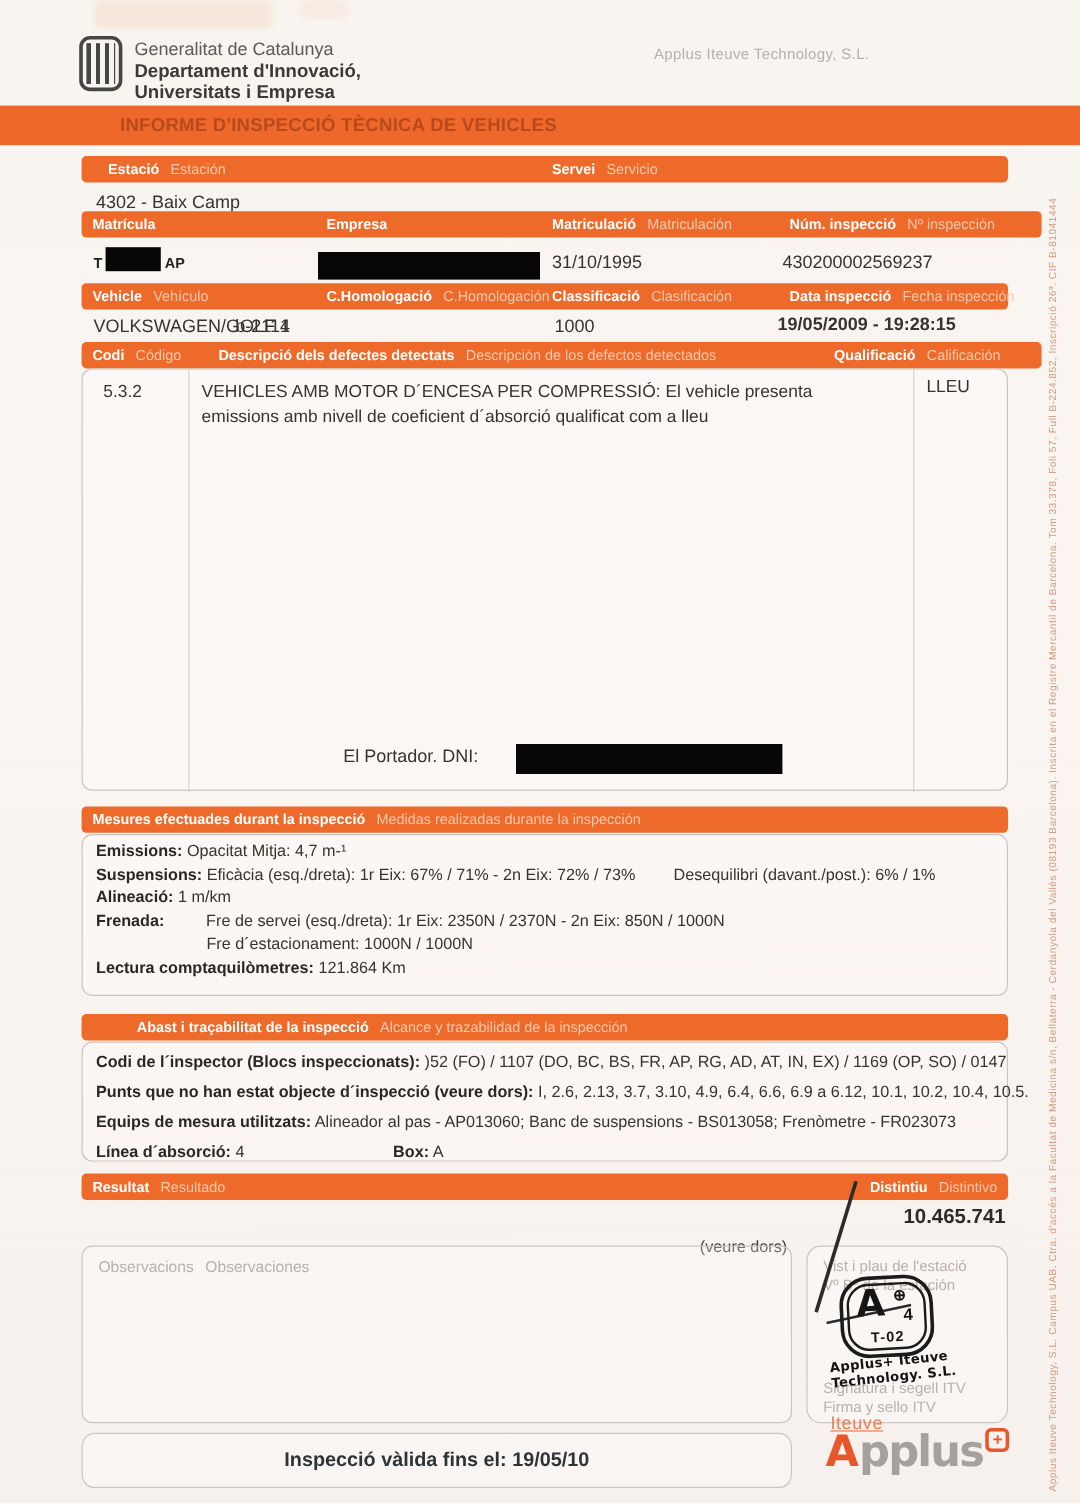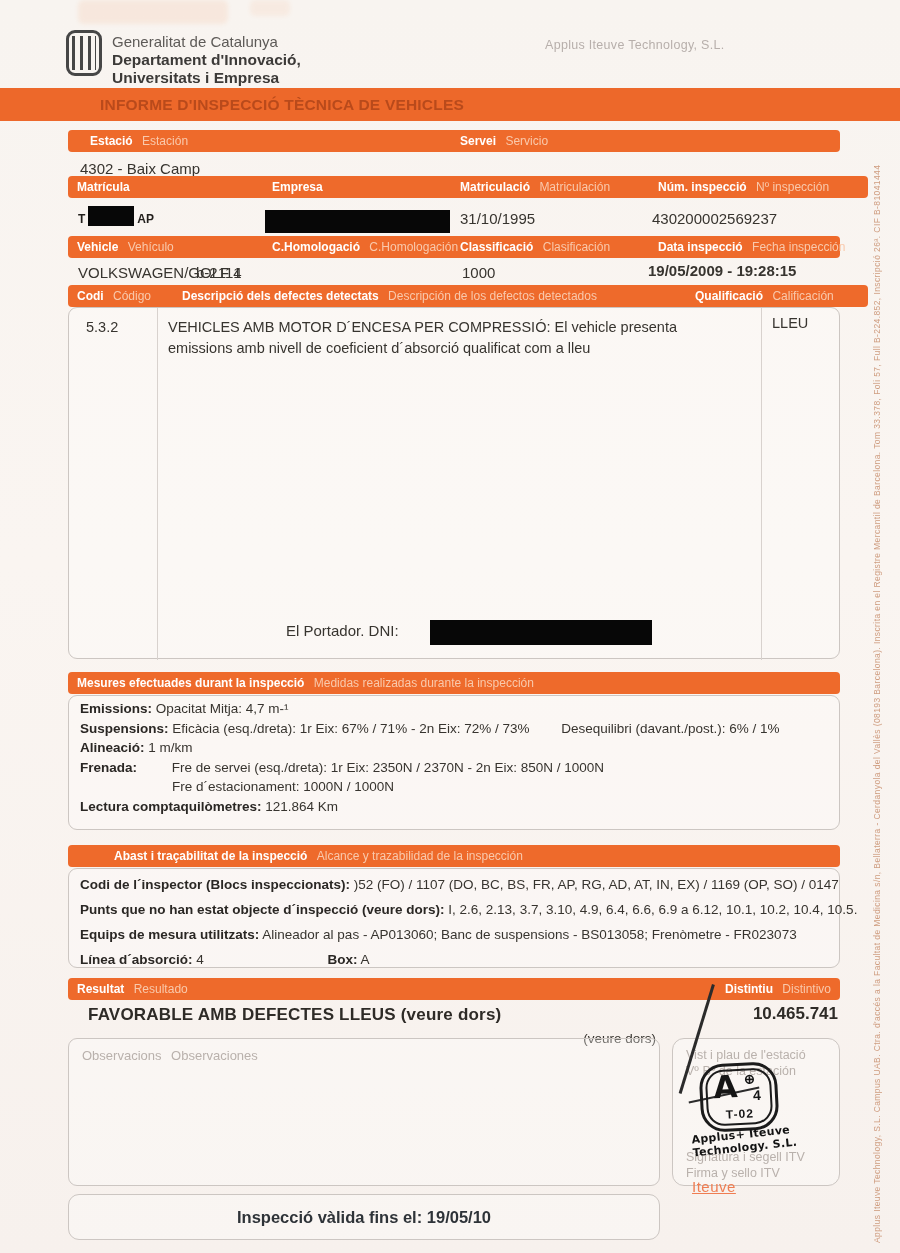--- a/index.html
+++ b/index.html
@@ -263,21 +263,20 @@
   <div class="sbar" style="top:978px;">
     <span class="lbl" style="left:9px;">
       <span class="ca">Resultat</span>
       <span class="es">Resultado</span>
     </span>
     <span class="lbl" style="right:9px;">
       <span class="ca">Distintiu</span>
       <span class="es">Distintivo</span>
     </span>
   </div>
-  <div class="result-value">FAVORABLE AMB DEFECTES LLEUS (veure dors)</div>
   <div class="distintiu-value">10.465.741</div>
   <div class="veure-dors">(veure dors)</div>
 
   <div class="box" style="left:68px;top:1038px;width:592px;height:148px;"></div>
   <div class="obs-label gray">
     <span>Observacions</span>
     <span style="margin-left:6px;">Observaciones</span>
   </div>
 
   <div class="box" style="left:672px;top:1038px;width:168px;height:148px;border-radius:12px;"></div>
@@ -300,17 +299,20 @@
     <div class="t02">T-02</div>
   </div>
   <div class="handwriting">
     <div>Applus+ Iteuve</div>
     <div>Technology. S.L.</div>
   </div>
 
   <div class="box" style="left:68px;top:1194px;width:592px;height:46px;border-radius:11px;"></div>
   <div class="validity-text">Inspecció vàlida fins el: 19/05/10</div>
 
+  <div class="brand">
+    <span class="a">A</span><span class="rest">pplus</span><span class="plusbox">+</span>
+  </div>
   <div class="brand-sub">Iteuve</div>
 
   <div class="sidetext">Applus Iteuve Technology, S.L. Campus UAB. Ctra. d'accés a la Facultat de Medicina s/n, Bellaterra - Cerdanyola del Vallès (08193 Barcelona). Inscrita en el Registre Mercantil de Barcelona. Tom 33.378, Foli 57, Full B-224.852, Inscripció 26ª. CIF B-81041444</div>
 
 </div>
 
 </body></html>

